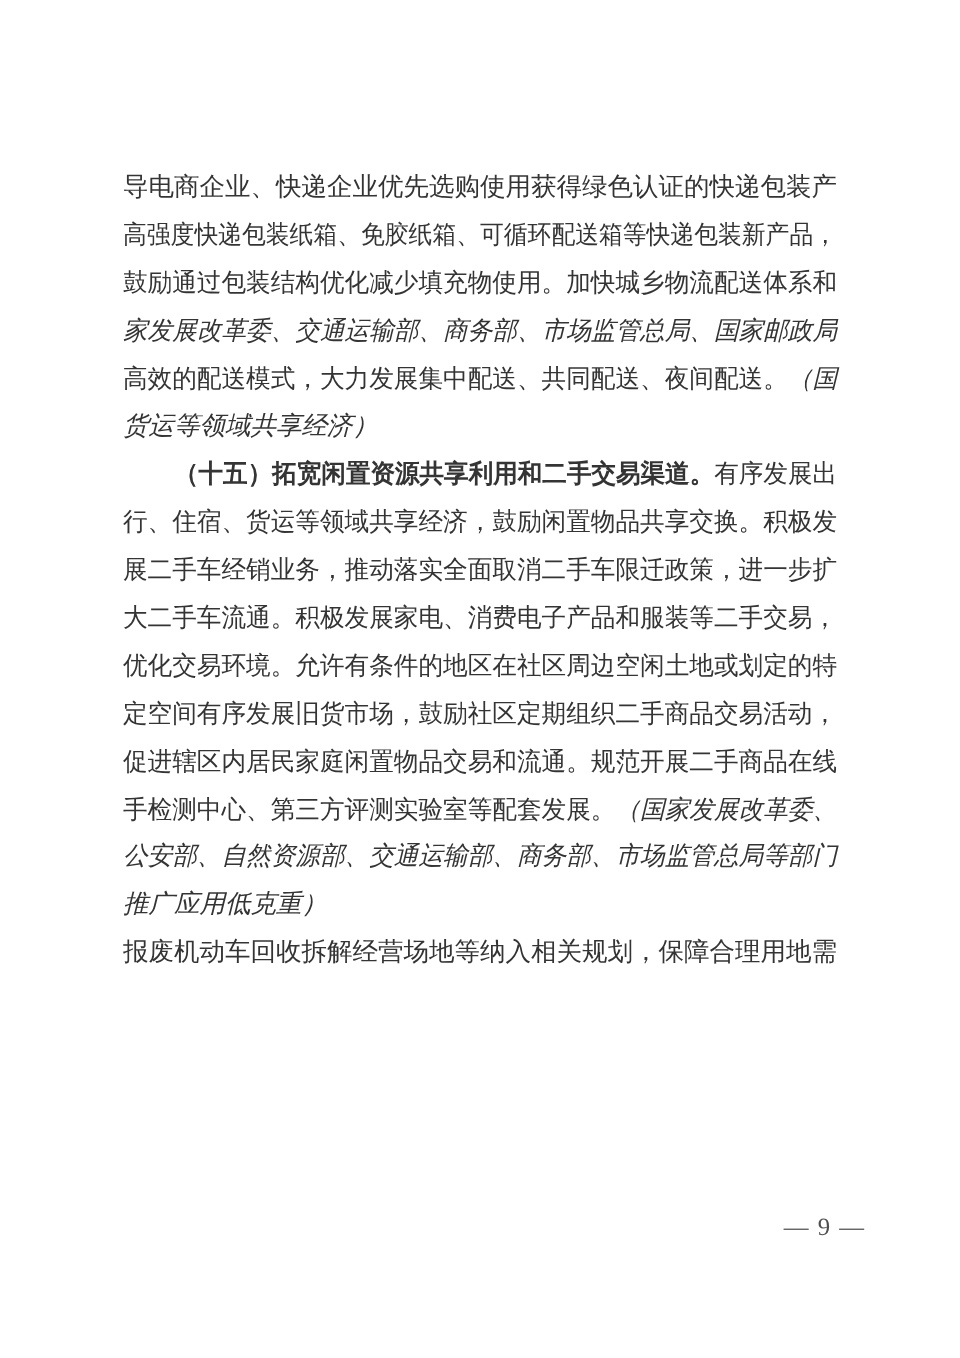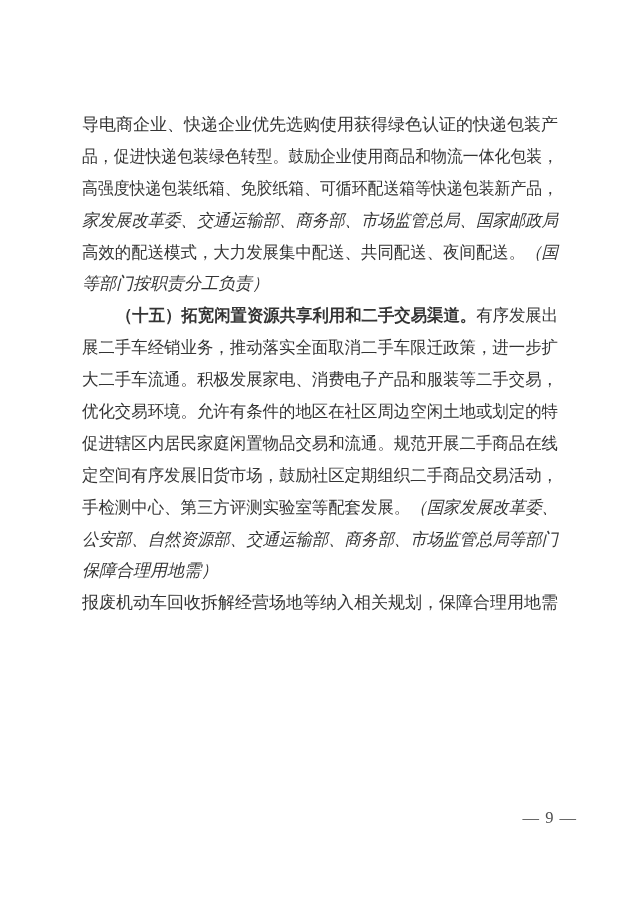--- a/index.html
+++ b/index.html
@@ -46,30 +46,31 @@
     letter-spacing: 1px;
     color: #4f4f4f;
   }
 </style>
 </head>
 <body>
 
 <div class="page">
   <div class="text-block">
       <div class="line"><span class="line-inner"><span class="seg-body">导电商企业、快递企业优先选购使用获得绿色认证的快递包装产</span></span></div>
-      <div class="line"><span class="line-inner" style="transform: scaleX(0.933333);"><span class="seg-body">品，促进快递包装绿色转型。鼓励企业使用商品和物流一体化包装，</span></span></div>
       <div class="line"><span class="line-inner" style="transform: scaleX(0.933333);"><span class="seg-body">高强度快递包装纸箱、免胶纸箱、可循环配送箱等快递包装新产品，</span></span></div>
+      <div class="line"><span class="line-inner" style="transform: scaleX(0.965517);"><span class="seg-body">鼓励通过包装结构优化减少填充物使用。加快城乡物流配送体系和</span></span></div>
       <div class="line"><span class="line-inner" style="transform: scaleX(0.965517);"><span class="seg-attribution">家发展改革委、交通运输部、商务部、市场监管总局、国家邮政局</span></span></div>
       <div class="line"><span class="line-inner" style="transform: scaleX(0.965517);"><span class="seg-body">高效的配送模式，大力发展集中配送、共同配送、夜间配送。</span><span class="seg-attribution">（国</span></span></div>
-      <div class="line"><span class="line-inner"><span class="seg-attribution">等部门按职责分工负责）</span></span></div>
+      <div class="line"><span class="line-inner"><span class="seg-attribution">货运等领域共享经济）</span></span></div>
       <div class="line indent"><span class="line-inner" style="transform: scaleX(0.962963);"><span class="seg-heading">（十五）拓宽闲置资源共享利用和二手交易渠道。</span><span class="seg-body">有序发展出</span></span></div>
+      <div class="line"><span class="line-inner" style="transform: scaleX(0.965517);"><span class="seg-body">行、住宿、货运等领域共享经济，鼓励闲置物品共享交换。积极发</span></span></div>
       <div class="line"><span class="line-inner" style="transform: scaleX(0.965517);"><span class="seg-body">展二手车经销业务，推动落实全面取消二手车限迁政策，进一步扩</span></span></div>
       <div class="line"><span class="line-inner" style="transform: scaleX(0.965517);"><span class="seg-body">大二手车流通。积极发展家电、消费电子产品和服装等二手交易，</span></span></div>
       <div class="line"><span class="line-inner" style="transform: scaleX(0.965517);"><span class="seg-body">优化交易环境。允许有条件的地区在社区周边空闲土地或划定的特</span></span></div>
+      <div class="line"><span class="line-inner" style="transform: scaleX(0.965517);"><span class="seg-body">定空间有序发展旧货市场，鼓励社区定期组织二手商品交易活动，</span></span></div>
       <div class="line"><span class="line-inner" style="transform: scaleX(0.965517);"><span class="seg-body">促进辖区内居民家庭闲置物品交易和流通。规范开展二手商品在线</span></span></div>
-      <div class="line"><span class="line-inner" style="transform: scaleX(0.965517);"><span class="seg-body">定空间有序发展旧货市场，鼓励社区定期组织二手商品交易活动，</span></span></div>
       <div class="line"><span class="line-inner" style="transform: scaleX(0.965517);"><span class="seg-body">手检测中心、第三方评测实验室等配套发展。</span><span class="seg-attribution">（国家发展改革委、</span></span></div>
       <div class="line"><span class="line-inner" style="transform: scaleX(0.965517);"><span class="seg-attribution">公安部、自然资源部、交通运输部、商务部、市场监管总局等部门</span></span></div>
-      <div class="line"><span class="line-inner"><span class="seg-attribution">保障合理用地需）</span></span></div>
+      <div class="line"><span class="line-inner"><span class="seg-attribution">推广应用低克重）</span></span></div>
       <div class="line"><span class="line-inner"><span class="seg-body">报废机动车回收拆解经营场地等纳入相关规划，保障合理用地需</span></span></div>
     </div>
   <div class="footer">— 9 —</div>
 </div>
 
 </body></html>

